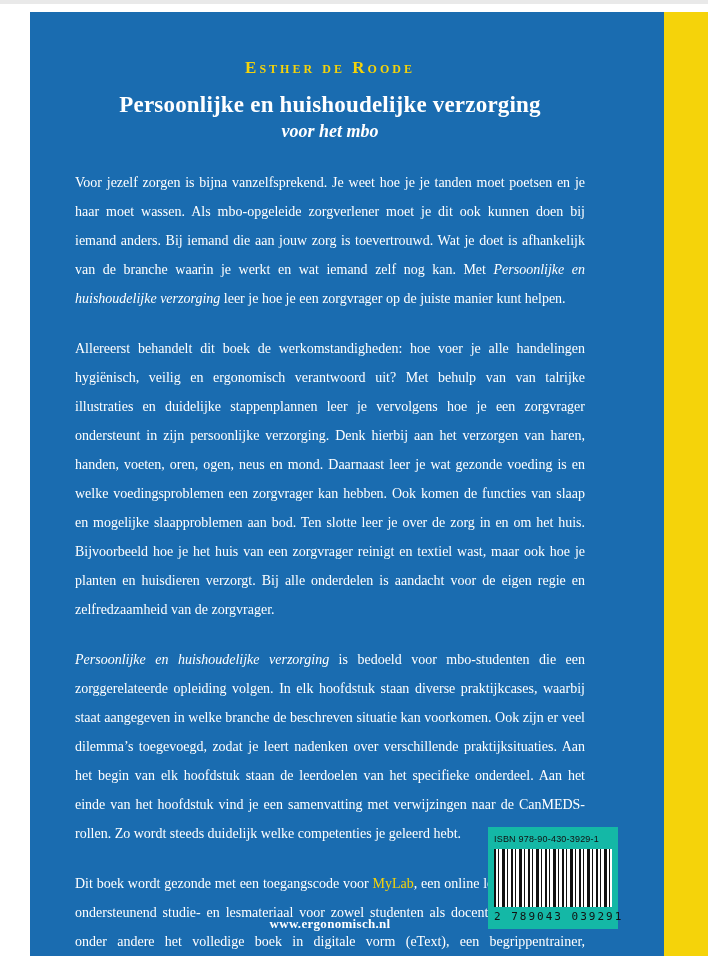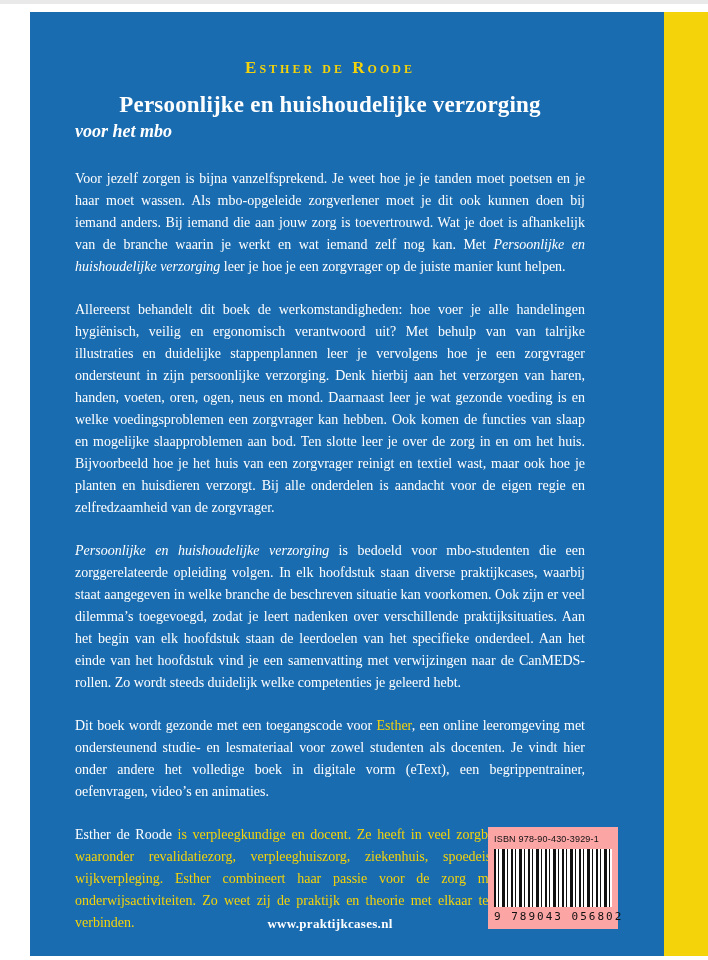--- a/index.html
+++ b/index.html
@@ -41,29 +41,30 @@
   }
   .title {
     margin-top: 14px;
     text-align: center;
     font-size: 23px;
     font-weight: bold;
     letter-spacing: 0.2px;
   }
   .subtitle {
     margin-top: 3px;
+    text-align: center;
     font-size: 18px;
     font-weight: bold;
     font-style: italic;
   }
   .bodytext { margin-top: 26px; }
   .bodytext p {
     margin: 0 0 21px 0;
     font-size: 14px;
-    line-height: 22px;
+    line-height: 29px;
     text-align: justify;
   }
   .it { font-style: italic; }
   .yellow { color: #f5d30a; }
   .white { color: #ffffff; }
 
   
   .logo {
     position: absolute;
     left: 45px; bottom: 32px;
@@ -84,21 +85,21 @@
     text-align: center;
     font-weight: bold;
     font-size: 13px;
     line-height: 17px;
     letter-spacing: 0.3px;
   }
   .barcode-box {
     position: absolute;
     right: 90px; bottom: 27px;
     width: 130px;
-    background: #fca5a5;
+    background: #14b8a6;
     color: #111111;
     padding: 7px 6px 6px 6px;
     box-sizing: border-box;
   }
   .isbn-label {
     font-family: "Liberation Sans", "DejaVu Sans", sans-serif;
     font-size: 9px;
     letter-spacing: 0.2px;
     margin-bottom: 5px;
     white-space: nowrap;
@@ -136,30 +137,30 @@
       <div class="title">Persoonlijke en huishoudelijke verzorging</div>
       <div class="subtitle">voor het mbo</div>
 
       <div class="bodytext">
         <p><span>Voor jezelf zorgen is bijna vanzelfsprekend. Je weet hoe je je tanden moet poetsen en je haar moet wassen. Als mbo-opgeleide zorgverlener moet je dit ook kunnen doen bij iemand anders. Bij iemand die aan jouw zorg is toevertrouwd. Wat je doet is afhankelijk van de branche waarin je werkt en wat iemand zelf nog kan. Met </span><span class="it">Persoonlijke en huishoudelijke verzorging</span><span> leer je hoe je een zorgvrager op de juiste manier kunt helpen.</span></p>
 
         <p><span>Allereerst behandelt dit boek de werkomstandigheden: hoe voer je alle handelingen hygiënisch, veilig en ergonomisch verantwoord uit? Met behulp van van talrijke illustraties en duidelijke stappenplannen leer je vervolgens hoe je een zorgvrager ondersteunt in zijn persoonlijke verzorging. Denk hierbij aan het verzorgen van haren, handen, voeten, oren, ogen, neus en mond. Daarnaast leer je wat gezonde voeding is en welke voedingsproblemen een zorgvrager kan hebben. Ook komen de functies van slaap en mogelijke slaapproblemen aan bod. Ten slotte leer je over de zorg in en om het huis. Bijvoorbeeld hoe je het huis van een zorgvrager reinigt en textiel wast, maar ook hoe je planten en huisdieren verzorgt. Bij alle onderdelen is aandacht voor de eigen regie en zelfredzaamheid van de zorgvrager.</span></p>
 
         <p><span class="it">Persoonlijke en huishoudelijke verzorging</span><span> is bedoeld voor mbo-studenten die een zorggerelateerde opleiding volgen. In elk hoofdstuk staan diverse praktijkcases, waarbij staat aangegeven in welke branche de beschreven situatie kan voorkomen. Ook zijn er veel dilemma’s toegevoegd, zodat je leert nadenken over verschillende praktijksituaties. Aan het begin van elk hoofdstuk staan de leerdoelen van het specifieke onderdeel. Aan het einde van het hoofdstuk vind je een samenvatting met verwijzingen naar de CanMEDS-rollen. Zo wordt steeds duidelijk welke competenties je geleerd hebt.</span></p>
 
-        <p><span>Dit boek wordt gezonde met een toegangscode voor </span><span class="yellow">Esther</span><span>, een online leeromgeving met ondersteunend studie- en lesmateriaal voor zowel studenten als docenten. Je vindt hier onder andere het volledige boek in digitale vorm (eText), een begrippentrainer, oefenvragen, video’s en animaties.</span></p>
+        <p><span>Dit boek wordt gezonde met een toegangscode voor </span><span class="yellow">MyLab</span><span>, een online leeromgeving met ondersteunend studie- en lesmateriaal voor zowel studenten als docenten. Je vindt hier onder andere het volledige boek in digitale vorm (eText), een begrippentrainer, oefenvragen, video’s en animaties.</span></p>
 
         <p class="yellow"><span class="white">Esther de Roode</span><span> is verpleegkundige en docent. Ze heeft in veel zorgbranches gewerkt, waaronder revalidatiezorg, verpleeghuiszorg, ziekenhuis, spoedeisende hulp en wijkverpleging. Esther combineert haar passie voor de zorg met verschillende onderwijsactiviteiten. Zo weet zij de praktijk en theorie met elkaar te verweven en te verbinden.</span></p>
       </div>
     </div>
 
 
     <div class="urls">
-      <div class="white">www.praktijkcases.nl</div>
+      <div class="white">www.ergonomisch.nl</div>
     </div>
 
     <div class="barcode-box">
       <div class="isbn-label">ISBN 978-90-430-3929-1</div>
       <div class="bars"></div>
-      <div class="barcode-digits">9 789043 056802</div>
+      <div class="barcode-digits">2 789043 039291</div>
     </div>
   </div>
 </div>
 
 </body></html>

